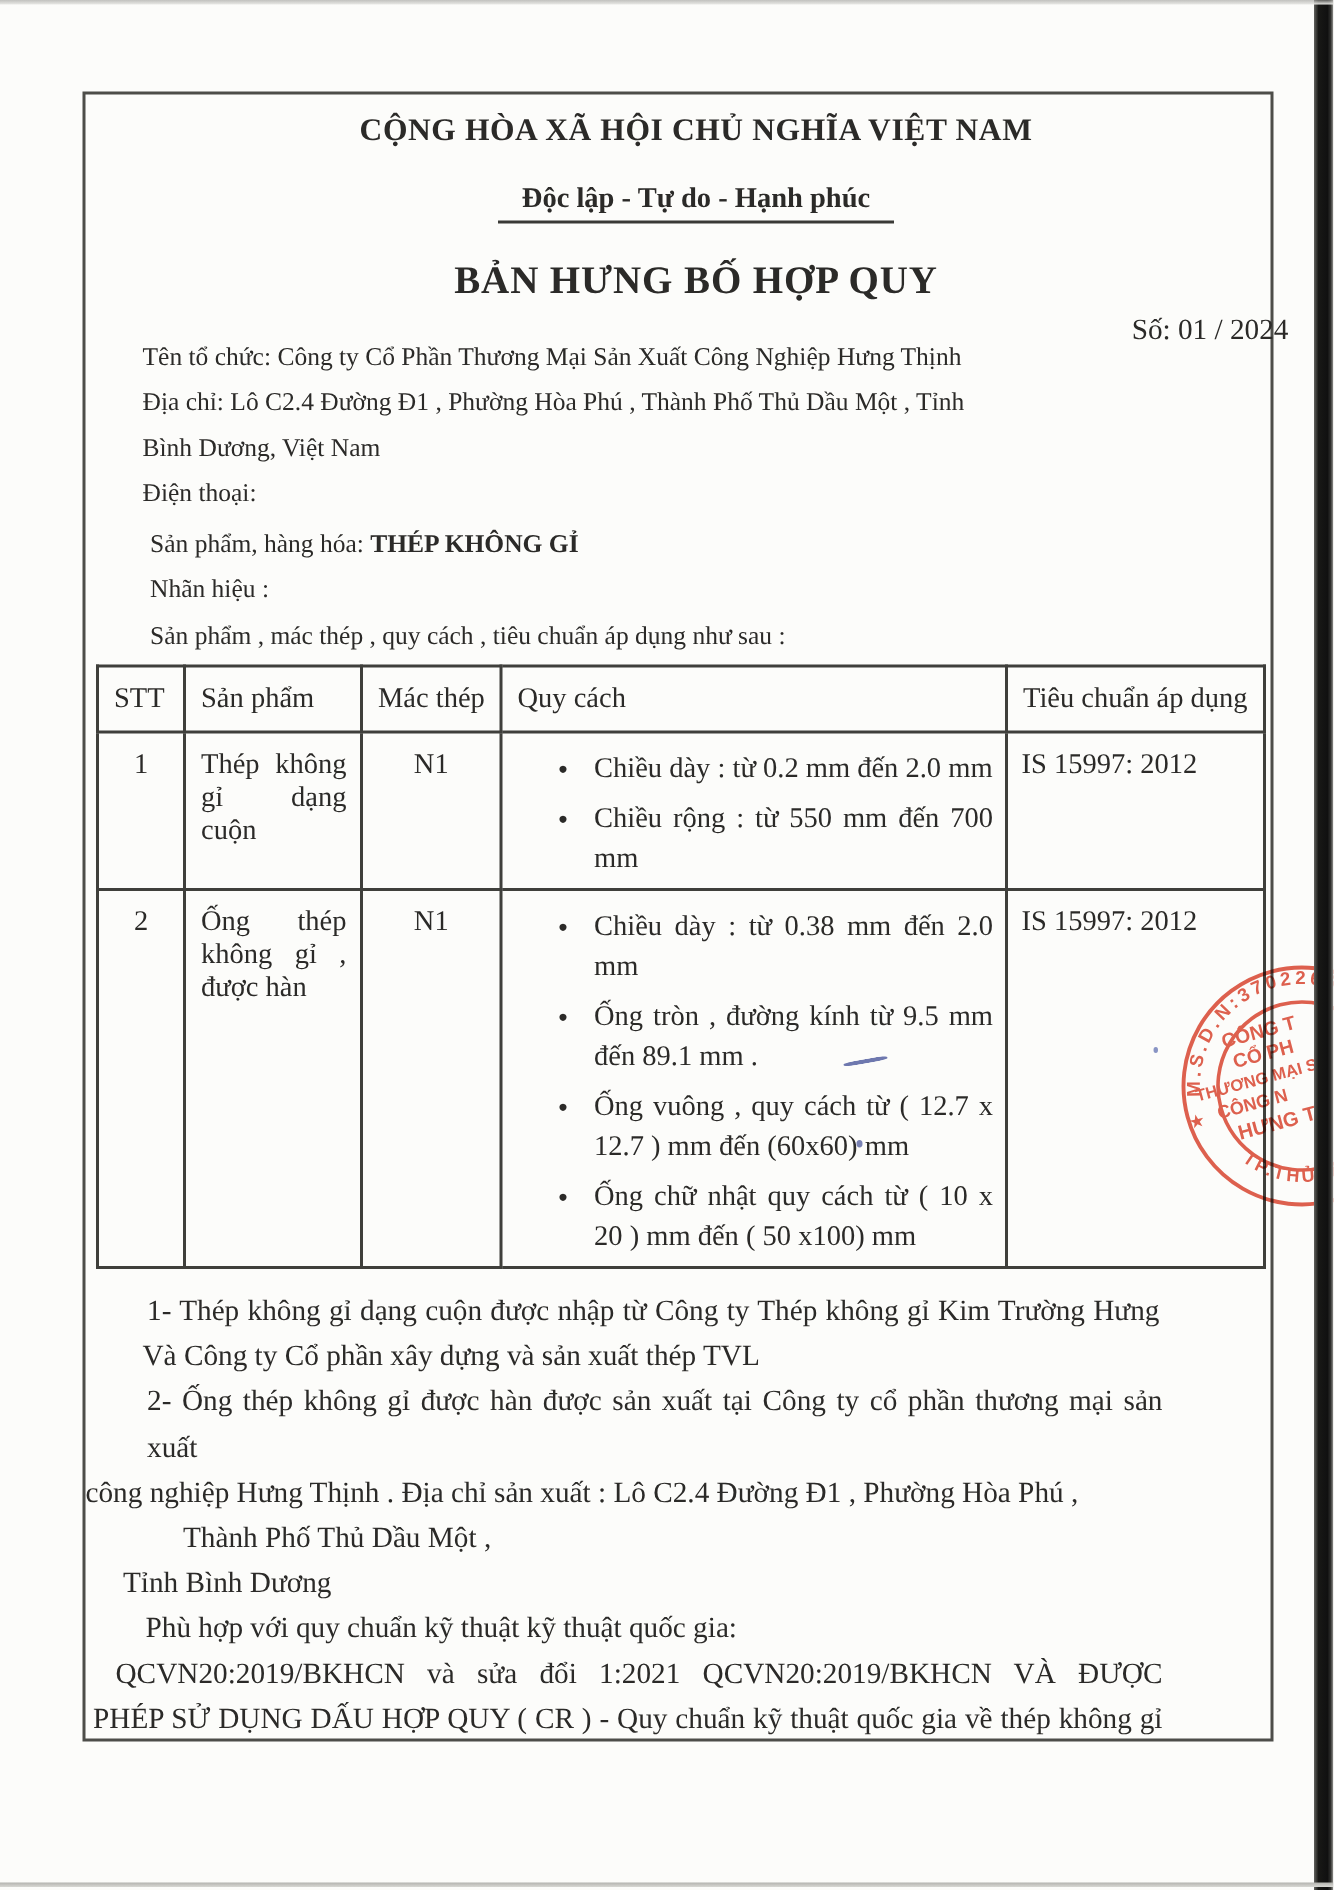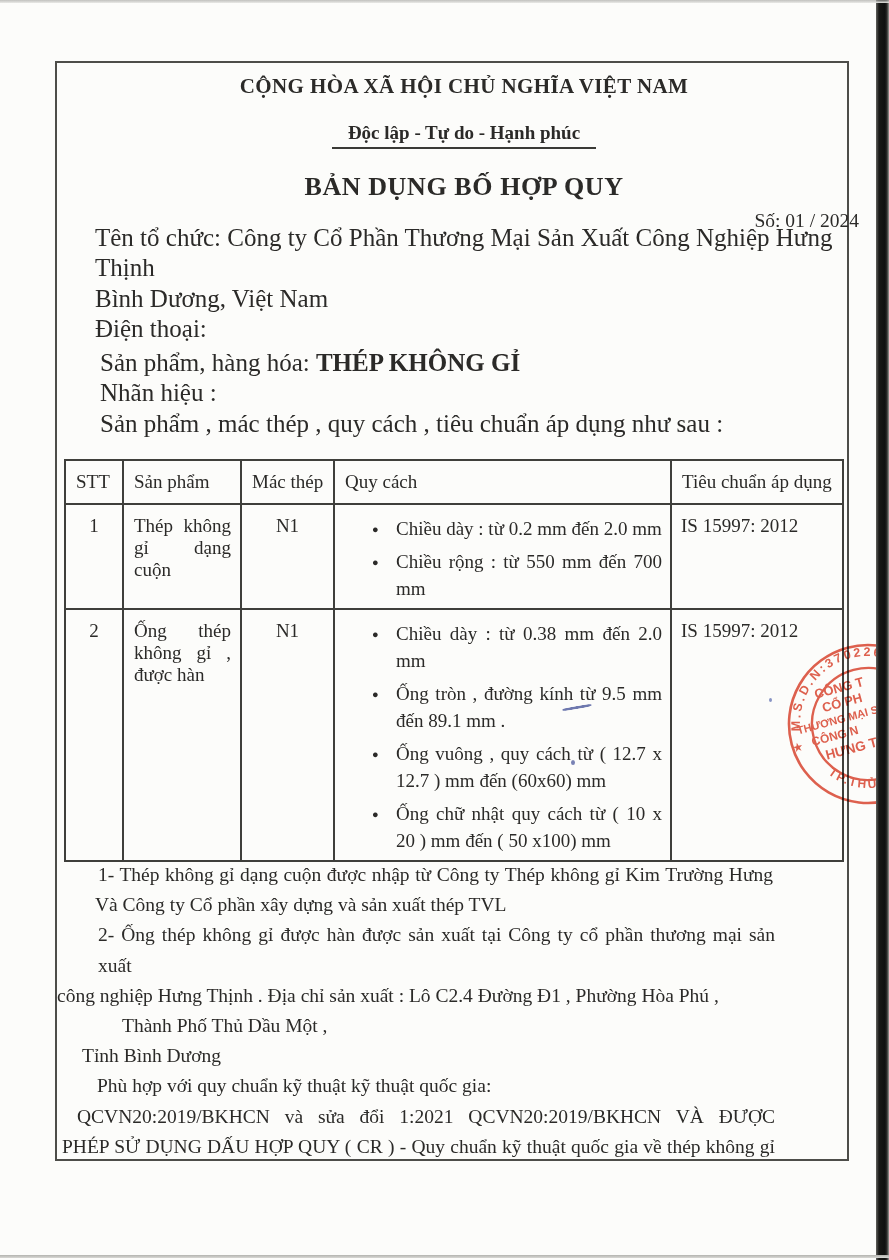--- a/index.html
+++ b/index.html
@@ -26,28 +26,28 @@
   
   .doc-header { position:absolute; left:12px; top:0; width:100%; text-align:center; }
   .nat-title  { margin-top:11px; font-size:21px; font-weight:bold; letter-spacing:.4px; }
   .motto      { display:inline-block; margin-top:5px; font-size:19px; font-weight:bold;
                 border-bottom:2px solid #3a3a36; padding:0 16px 3px 16px; }
   .doc-title  { margin-top:23px; font-size:26px; font-weight:bold; letter-spacing:.6px; }
   .doc-number { margin-top:8px; font-size:19.5px;text-align:right; }
 
   
   .info { position:absolute; left:38px; top:160px; width:750px;
-          font-size:25px; line-height:30.3px; }
+          font-size:17px; line-height:30.3px; }
   .indent { padding-left:5px; }
   .gap-above { margin-top:4px; }
   .bold { font-weight:bold; }
 
   
   table.spec { position:absolute; left:7px; top:380px; width:780px;
-               border-collapse:collapse; table-layout:fixed; font-size:19px;margin-top:16px; }
+               border-collapse:collapse; table-layout:fixed; font-size:19px; }
   table.spec th, table.spec td { border:2px solid #3f3f3b; }
   table.spec th { font-weight:normal; text-align:left; vertical-align:middle;
                   height:44px; padding:6px 4px 6px 10px; }
   th.c-stt { text-align:center; padding-left:2px; }
   table.spec td { vertical-align:top; padding-top:10px; }
   td.c-stt  { text-align:center; }
   td.c-prod { padding:10px 9px 0 10px; text-align:justify; }
   td.c-grade{ text-align:center; }
   td.c-spec { padding:10px 8px 0 0; }
   td.c-std  { padding:10px 4px 0 9px; }
@@ -92,26 +92,27 @@
 
   <div class="edge-top"></div>
   <div class="edge-right"></div>
   <div class="edge-bottom"></div>
 
   <div class="frame">
 
     <div class="doc-header">
       <div class="nat-title">CỘNG HÒA XÃ HỘI CHỦ NGHĨA VIỆT NAM</div><br>
       <div class="motto">Độc lập - Tự do - Hạnh phúc</div>
-      <div class="doc-title">BẢN DỤNG BỐ HỢP QUY</div>
+      <div class="doc-title">BẢN HƯNG BỐ HỢP QUY</div>
       <div class="doc-number">Số: 01 / 2024</div>
     </div>
 
     <div class="info">
       <div>Tên tổ chức: Công ty Cổ Phần Thương Mại Sản Xuất Công Nghiệp Hưng Thịnh</div>
+      <div>Địa chỉ: Lô C2.4 Đường Đ1 , Phường Hòa Phú , Thành Phố Thủ Dầu Một , Tỉnh</div>
       <div>Bình Dương, Việt Nam</div>
       <div>Điện thoại:</div>
       <div class="indent gap-above"><span>Sản phẩm, hàng hóa: </span><span class="bold">THÉP KHÔNG GỈ</span></div>
       <div class="indent">Nhãn hiệu :</div>
       <div class="indent">Sản phẩm , mác thép , quy cách , tiêu chuẩn áp dụng như sau :</div>
     </div>
 
     <table class="spec">
       <colgroup>
         <col style="width:58px">

